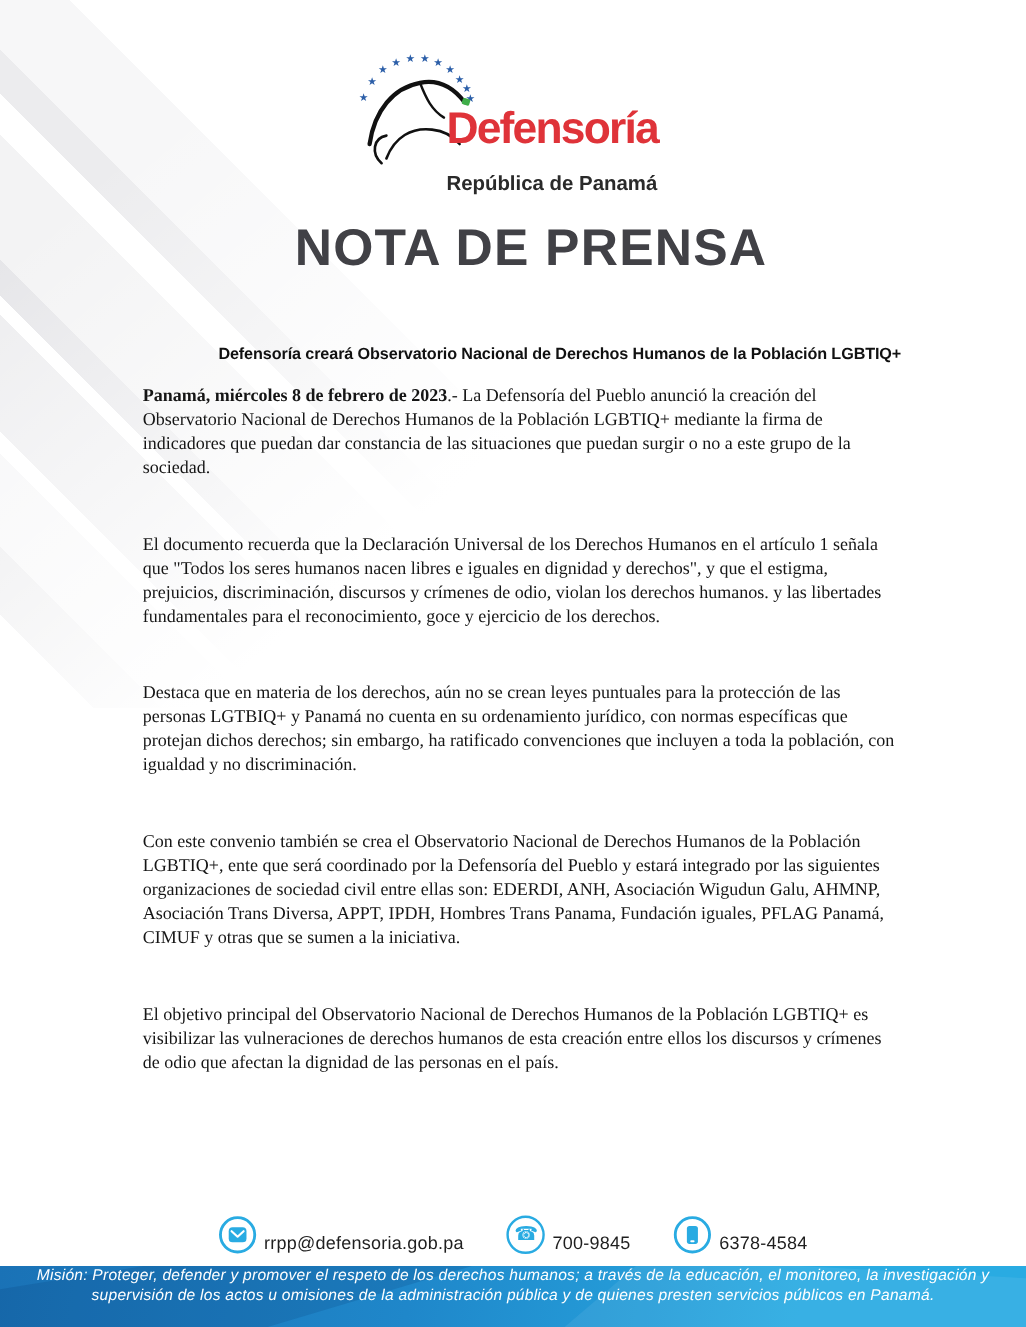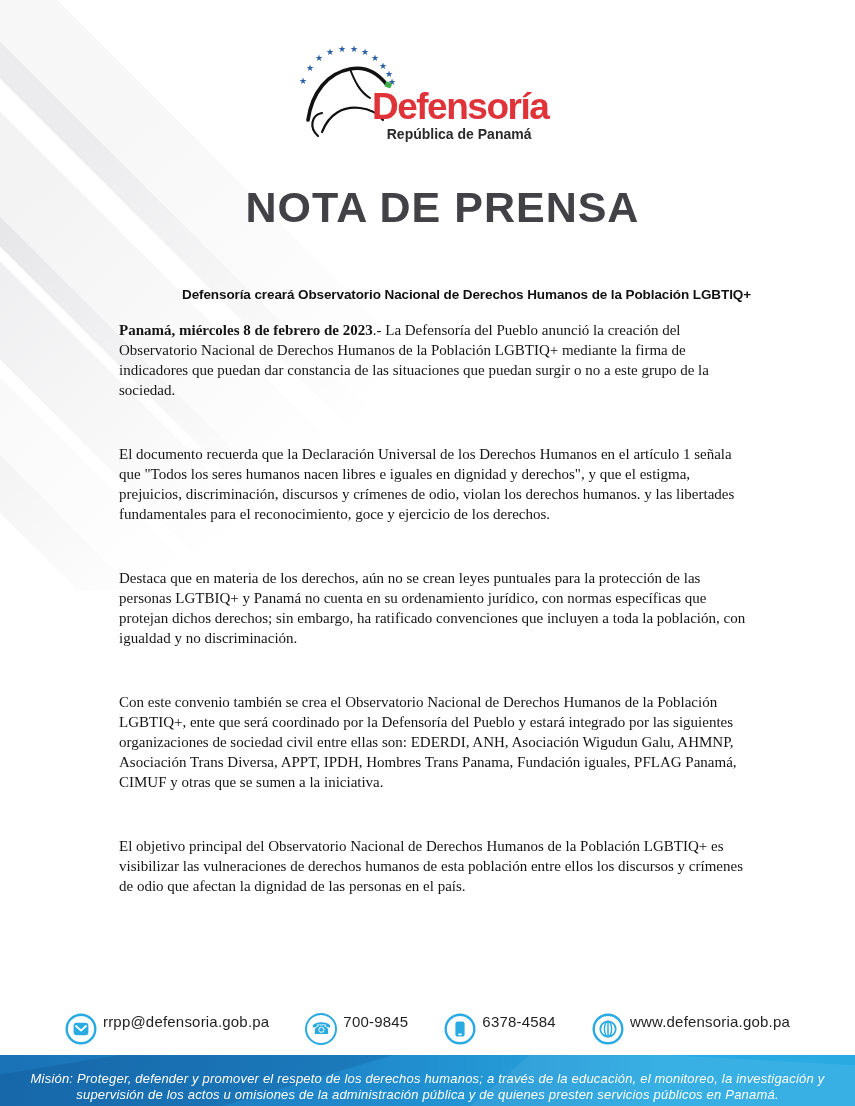--- a/index.html
+++ b/index.html
@@ -35,21 +35,21 @@
     content:""; position:absolute; inset:0;
     background:linear-gradient(to bottom right, rgba(255,255,255,0) 18%, #ffffff 62%);
   }
 
   
   .logo { position:absolute; left:298px; top:42px; width:268px; height:142px; }
   .emblem { position:absolute; left:0; top:0; }
   .logo-text { position:absolute; left:74px; top:48px; white-space:nowrap; }
   .logo-l1 { font-size:37px; line-height:34px; font-weight:600; letter-spacing:-1.5px; color:#df3339; }
   .logo-l2 { font-size:37px; line-height:35px; font-weight:600; letter-spacing:-1.5px; color:#1b75bb; }
-  .logo-l3 { font-size:14px; font-weight:700; color:#2a2a2a; text-align:center; margin-top:2px; padding-right:2px; }
+  .logo-l3 { font-size:17px; font-weight:700; color:#2a2a2a; text-align:left; margin-top:19px; padding-right:2px; }
 
   
   .nota {
     position:absolute; top:183px; left:15px; width:100%;
     text-align:center;
     font-size:43px; font-weight:700; letter-spacing:1px;
     color:#414146;
   }
 
   
@@ -65,21 +65,21 @@
     margin:16px 0 44px 0;
     text-align:left;
   }
   .content p:last-child { margin-bottom:0; }
 
   
   .contacts {
     position:absolute; top:1013px; left:0; width:100%;
     display:flex; justify-content:center; align-items:center; gap:36px;
   }
-  .contact { display:flex; align-items:flex-start; }
+  .contact { display:flex; align-items:flex-end; }
   .contact .cicon { width:32px; height:32px; display:block; }
   .contact .clabel {
     margin-left:6px; font-size:15px; color:#1f1f1f; letter-spacing:0.2px;
   }
   .phone-glyph {
     width:32px; height:32px; border:2.4px solid #29abe2; border-radius:50%;
     display:flex; align-items:center; justify-content:center;
     color:#29abe2; font-size:16px; line-height:1;
   }
 
@@ -93,21 +93,21 @@
     position:absolute; inset:0;
     background:rgba(8,52,104,0.16);
     clip-path:polygon(0 100%, 26% 100%, 46% 0, 14% 0, 0 38%);
   }
   .banner .chev2 {
     position:absolute; inset:0;
     background:rgba(255,255,255,0.07);
     clip-path:polygon(55% 100%, 100% 100%, 100% 20%, 78% 0, 62% 0);
   }
   .mission-text {
-    position:relative; padding-top:16px; text-align:center;
+    position:relative; padding-top:0; text-align:center;
     font-style:italic; font-weight:500;
     font-size:13px; line-height:16px; color:#ffffff; letter-spacing:0.2px;
   }
 </style>
 </head>
 <body>
 
 <div class="page">
 
   <div class="stripes"></div>
@@ -142,21 +142,21 @@
   </header>
 
   <h1 class="nota">NOTA DE PRENSA</h1>
 
   <main class="content">
     <h2 class="headline">Defensoría creará Observatorio Nacional de Derechos Humanos de la Población LGBTIQ+</h2>
     <p><b>Panamá, miércoles 8 de febrero de 2023</b><span>.- La Defensoría del Pueblo anunció la creación del Observatorio Nacional de Derechos Humanos de la Población LGBTIQ+ mediante la firma de indicadores que puedan dar constancia de las situaciones que puedan surgir o no a este grupo de la sociedad.</span></p>
     <p>El documento recuerda que la Declaración Universal de los Derechos Humanos en el artículo 1 señala que "Todos los seres humanos nacen libres e iguales en dignidad y derechos", y que el estigma, prejuicios, discriminación, discursos y crímenes de odio, violan los derechos humanos. y las libertades fundamentales para el reconocimiento, goce y ejercicio de los derechos.</p>
     <p>Destaca que en materia de los derechos, aún no se crean leyes puntuales para la protección de las personas LGTBIQ+ y Panamá no cuenta en su ordenamiento jurídico, con normas específicas que protejan dichos derechos; sin embargo, ha ratificado convenciones que incluyen a toda la población, con igualdad y no discriminación.</p>
     <p>Con este convenio también se crea el Observatorio Nacional de Derechos Humanos de la Población LGBTIQ+, ente que será coordinado por la Defensoría del Pueblo y estará integrado por las siguientes organizaciones de sociedad civil entre ellas son: EDERDI, ANH, Asociación Wigudun Galu, AHMNP, Asociación Trans Diversa, APPT, IPDH, Hombres Trans Panama, Fundación iguales, PFLAG Panamá, CIMUF y otras que se sumen a la iniciativa.</p>
-    <p>El objetivo principal del Observatorio Nacional de Derechos Humanos de la Población LGBTIQ+ es visibilizar las vulneraciones de derechos humanos de esta población entre ellos los discursos y crímenes de odio que afectan la dignidad de las personas en el país.</p>
+    <p>El objetivo principal del Observatorio Nacional de Derechos Humanos de la Población LGBTIQ+ es visibilizar las vulneraciones de derechos humanos de esta creación entre ellos los discursos y crímenes de odio que afectan la dignidad de las personas en el país.</p>
   </main>
 
   <footer class="contacts">
 
     <div class="contact">
       <svg class="cicon" viewBox="0 0 32 32">
         <circle cx="16" cy="16" r="14.3" fill="#ffffff" stroke="#29abe2" stroke-width="2.4"></circle>
         <rect x="8.6" y="9.8" width="14.8" height="12.4" rx="3.2" fill="#29abe2"></rect>
         <polyline points="11,13 16,17.6 21,13" fill="none" stroke="#ffffff" stroke-width="1.8" stroke-linecap="round" stroke-linejoin="round"></polyline>
       </svg>
@@ -170,29 +170,20 @@
 
     <div class="contact">
       <svg class="cicon" viewBox="0 0 32 32">
         <circle cx="16" cy="16" r="14.3" fill="#ffffff" stroke="#29abe2" stroke-width="2.4"></circle>
         <rect x="11.4" y="8.6" width="9.2" height="15" rx="2.2" fill="#29abe2"></rect>
         <rect x="14.2" y="20.6" width="3.6" height="1.6" rx="0.8" fill="#ffffff"></rect>
       </svg>
       <span class="clabel">6378-4584</span>
     </div>
 
-    <div class="contact">
-      <svg class="cicon" viewBox="0 0 32 32">
-        <circle cx="16" cy="16" r="14.3" fill="#ffffff" stroke="#29abe2" stroke-width="2.4"></circle>
-        <circle cx="16" cy="16" r="7.7" fill="none" stroke="#29abe2" stroke-width="1.8"></circle>
-        <ellipse cx="16" cy="16" rx="3.6" ry="7.7" fill="none" stroke="#29abe2" stroke-width="1.5"></ellipse>
-        <line x1="16" y1="8.3" x2="16" y2="23.7" stroke="#29abe2" stroke-width="1.5"></line>
-      </svg>
-      <span class="clabel">www.defensoria.gob.pa</span>
-    </div>
 
   </footer>
 
   <div class="banner">
     <div class="chev1"></div>
     <div class="chev2"></div>
     <div class="mission-text">
       <div>Misión: Proteger, defender y promover el respeto de los derechos humanos; a través de la educación, el monitoreo, la investigación y</div>
       <div>supervisión de los actos u omisiones de la administración pública y de quienes presten servicios públicos en Panamá.</div>
     </div>

